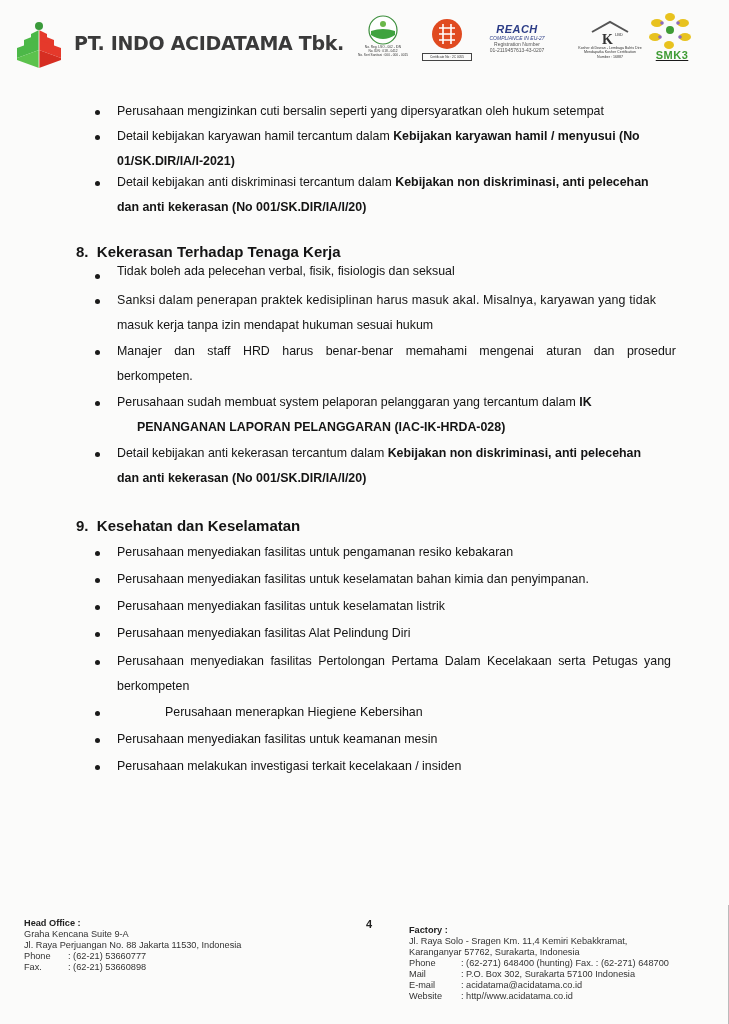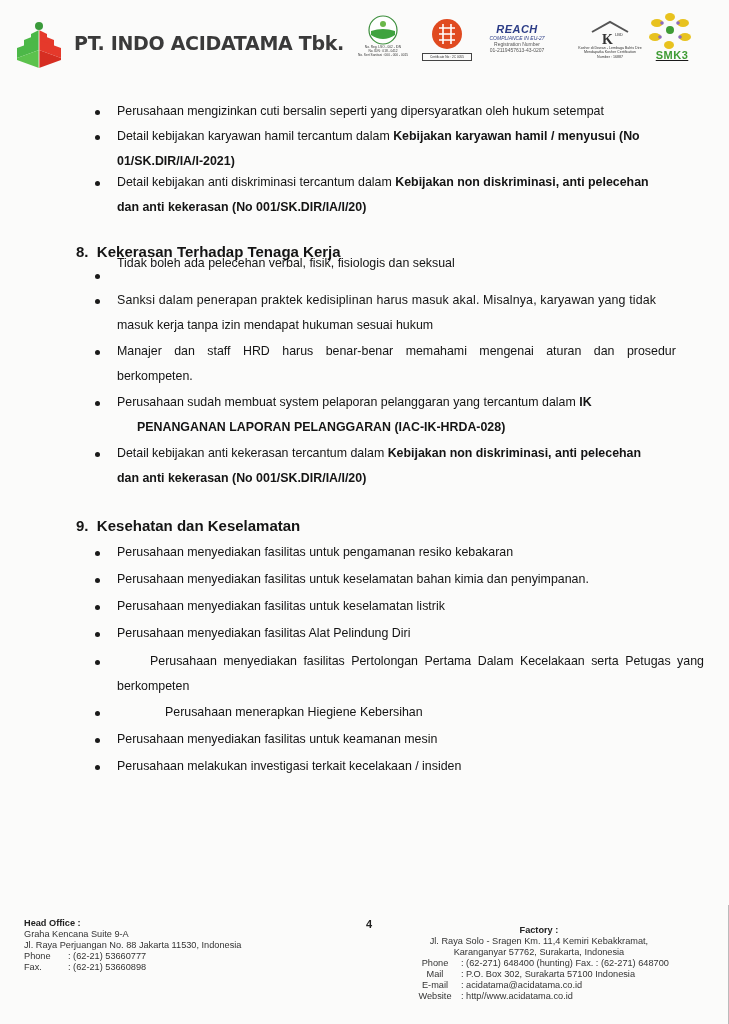--- a/index.html
+++ b/index.html
@@ -137,21 +137,21 @@
       <span>dan anti kekerasan (No 001/SK.DIR/IA/I/20)</span>
     </div>
   </div>
 
   <div>
     <div class="section-title" style="left:76px; top:243px;">
       <span>8.</span>&nbsp;&nbsp;<span>Kekerasan Terhadap Tenaga Kerja</span>
     </div>
 
     <div class="bullet" style="left:95px; top:274px;"></div>
-    <div class="line" style="left:117px; top:256px;">
+    <div class="line" style="left:117px; top:264px;">
       <span>Tidak boleh ada pelecehan verbal, fisik, fisiologis dan seksual</span>
     </div>
 
     <div class="bullet" style="left:95px; top:299px;"></div>
     <div class="line" style="left:117px; top:293px; letter-spacing:0.15px;">
       <span>Sanksi dalam penerapan praktek kedisiplinan harus masuk akal. Misalnya, karyawan yang tidak</span>
     </div>
     <div class="line" style="left:117px; top:318px;">
       <span>masuk kerja tanpa izin mendapat hukuman sesuai hukum</span>
     </div>
@@ -200,21 +200,21 @@
     <div class="line" style="left:117px; top:599px;">
       <span>Perusahaan menyediakan fasilitas untuk keselamatan listrik</span>
     </div>
 
     <div class="bullet" style="left:95px; top:632px;"></div>
     <div class="line" style="left:117px; top:626px;">
       <span>Perusahaan menyediakan fasilitas Alat Pelindung Diri</span>
     </div>
 
     <div class="bullet" style="left:95px; top:660px;"></div>
-    <div class="line" style="left:117px; top:654px; word-spacing:3px;margin-left:33px;">
+    <div class="line" style="left:117px; top:654px; word-spacing:3px;">
       <span>Perusahaan menyediakan fasilitas Pertolongan Pertama Dalam Kecelakaan serta Petugas yang</span>
     </div>
     <div class="line" style="left:117px; top:679px;text-align:right;">
       <span>berkompeten</span>
     </div>
 
     <div class="bullet" style="left:95px; top:711px;"></div>
     <div class="line" style="left:117px; top:705px;margin-left:48px;">
       <span>Perusahaan menerapkan Hiegiene Kebersihan</span>
     </div>
@@ -241,21 +241,21 @@
         <span>: (62-21) 53660777</span>
       </div>
     <div class="frow">
         <span class="flabel2">Fax.</span>
         <span>: (62-21) 53660898</span>
       </div>
   </div>
 
   <div class="page-num">4</div>
 
-  <div class="f-small" style="left:409px; top:20px;text-align:center;">
+  <div class="f-small" style="left:409px; top:20px;">
     <div class="f-head">Factory :</div>
     <div>Jl. Raya Solo - Sragen Km. 11,4 Kemiri Kebakkramat,</div>
     <div>Karanganyar 57762, Surakarta, Indonesia</div>
     <div class="frow">
         <span class="flabel">Phone</span>
         <span>: (62-271) 648400 (hunting) Fax. : (62-271) 648700</span>
       </div>
     <div class="frow">
         <span class="flabel">Mail</span>
         <span>: P.O. Box 302, Surakarta 57100 Indonesia</span>

